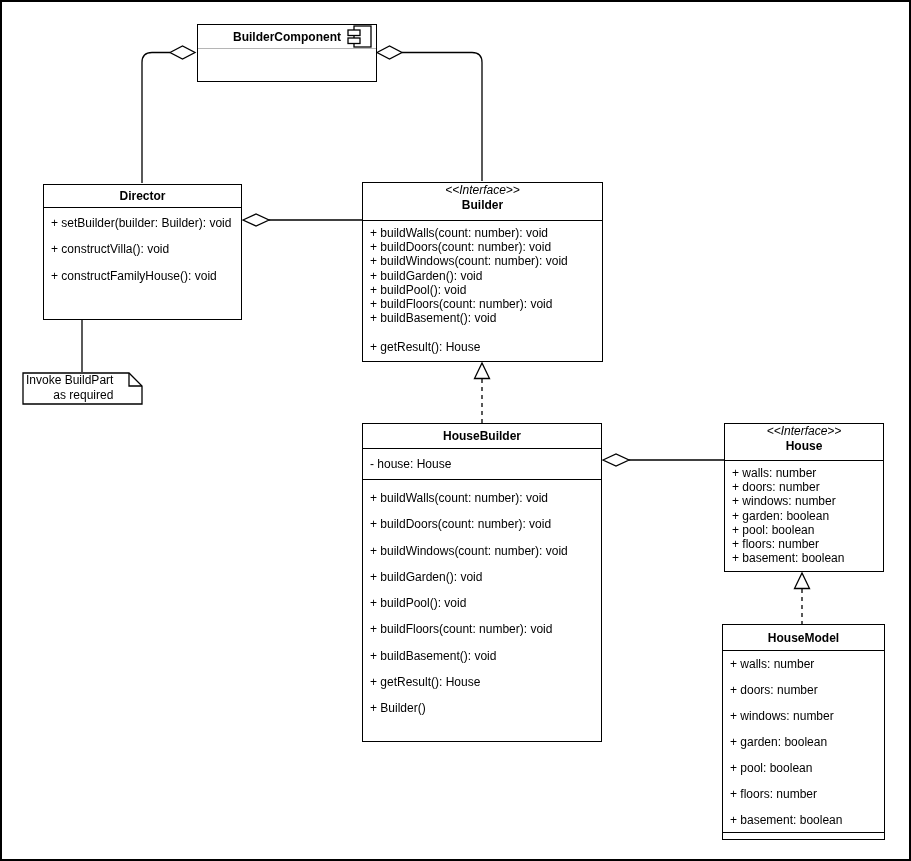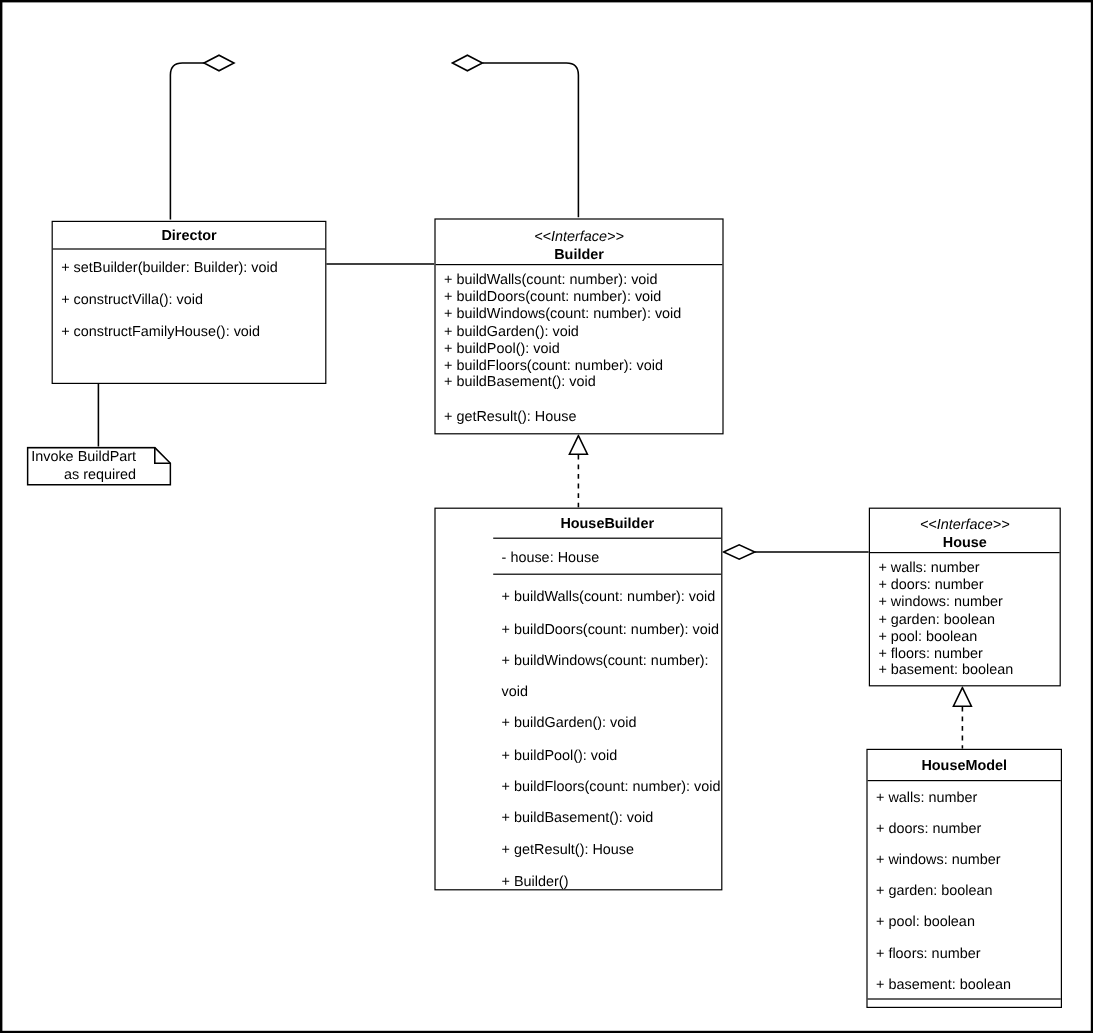--- a/index.html
+++ b/index.html
@@ -12,21 +12,21 @@
   .uml-box{
     position:absolute;background:#fff;border:1.5px solid #000;box-sizing:border-box;
     display:flex;flex-direction:column;font-size:12px;
   }
   .box-title{
     flex:0 0 auto;display:flex;align-items:center;justify-content:center;
     font-weight:bold;border-bottom:1.3px solid #000;position:relative;box-sizing:border-box;
   }
   .box-title.gray-sep{border-bottom:1px solid #b5b5b5;}
   .title2{
-    flex:0 0 auto;display:flex;flex-direction:column;align-items:center;justify-content:flex-end;
+    flex:0 0 auto;display:flex;flex-direction:column;align-items:center;justify-content:flex-start;
     border-bottom:1.3px solid #000;line-height:15px;box-sizing:border-box;
   }
   .stereotype{font-style:italic;}
   .tname{font-weight:bold;}
   .compartment{box-sizing:border-box;padding-left:7px;overflow:hidden;}
   .compartment.sep{border-bottom:1.3px solid #000;}
   .attr-center{display:flex;align-items:center;}
   .rows-tight{line-height:14.2px;padding-top:5px;}
   .rows-wide{line-height:26.3px;padding-top:2px;}
   .rows-wide26{line-height:26px;padding-top:0;}
@@ -71,22 +71,33 @@
       <path d="M627,458 L722,458"></path>
       <polygon points="601,458 614,452 627,458 614,464" fill="#fff"></polygon>
     </g>
 
     <g>
       <path d="M800,587 L800,622" stroke-dasharray="4 4"></path>
       <polygon points="800,571 792.5,586.5 807.5,586.5" fill="#fff"></polygon>
     </g>
   </svg>
 
+  <div class="uml-box" style="left:195px;top:22px;width:180px;height:58px;">
+    <div class="box-title gray-sep" style="height:24px;">
+      <span>BuilderComponent</span>
+      <svg style="position:absolute;right:3px;top:0px;" width="26" height="24" viewBox="0 0 26 24" fill="#fff" stroke="#000" stroke-width="1.3">
+        <rect x="7" y="1" width="17" height="21"></rect>
+        <rect x="1" y="5" width="12" height="5.5"></rect>
+        <rect x="1" y="13" width="12" height="5.5"></rect>
+      </svg>
+    </div>
+    <div class="comp-body"></div>
+  </div>
 
-  <div class="uml-box" style="left:41px;top:182px;width:229px;height:136px;">
+  <div class="uml-box" style="left:41px;top:182px;width:199px;height:136px;">
     <div class="box-title" style="height:23px;">Director</div>
     <div class="compartment rows-wide" style="flex:1 1 auto;">
         <div>+ setBuilder(builder: Builder): void</div>
         <div>+ constructVilla(): void</div>
         <div>+ constructFamilyHouse(): void</div>
       </div>
   </div>
 
   <div class="uml-box" style="left:360px;top:180px;width:241px;height:180px;">
     <div class="title2" style="height:38px;">
@@ -99,21 +110,21 @@
         <div>+ buildWindows(count: number): void</div>
         <div>+ buildGarden(): void</div>
         <div>+ buildPool(): void</div>
         <div>+ buildFloors(count: number): void</div>
         <div>+ buildBasement(): void</div>
         <div>&nbsp;</div>
         <div>+ getResult(): House</div>
       </div>
   </div>
 
-  <div class="uml-box" style="left:360px;top:421px;width:240px;height:319px;padding-left:48px;">
+  <div class="uml-box" style="left:360px;top:421px;width:240px;height:319px;">
     <div class="box-title" style="height:25px;">HouseBuilder</div>
     <div class="compartment sep attr-center" style="height:31px;">
         <div>- house: House</div>
       </div>
     <div class="compartment rows-wide" style="flex:1 1 auto;padding-top:5px;">
         <div>+ buildWalls(count: number): void</div>
         <div>+ buildDoors(count: number): void</div>
         <div>+ buildWindows(count: number): void</div>
         <div>+ buildGarden(): void</div>
         <div>+ buildPool(): void</div>

